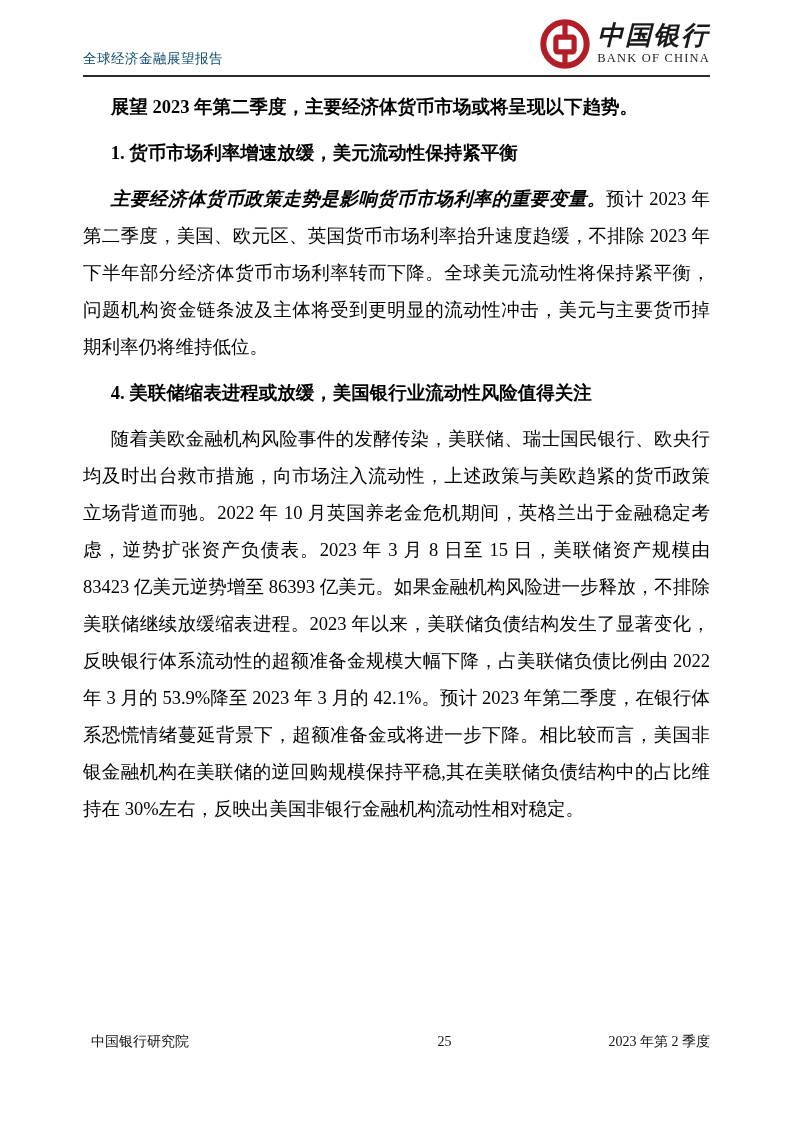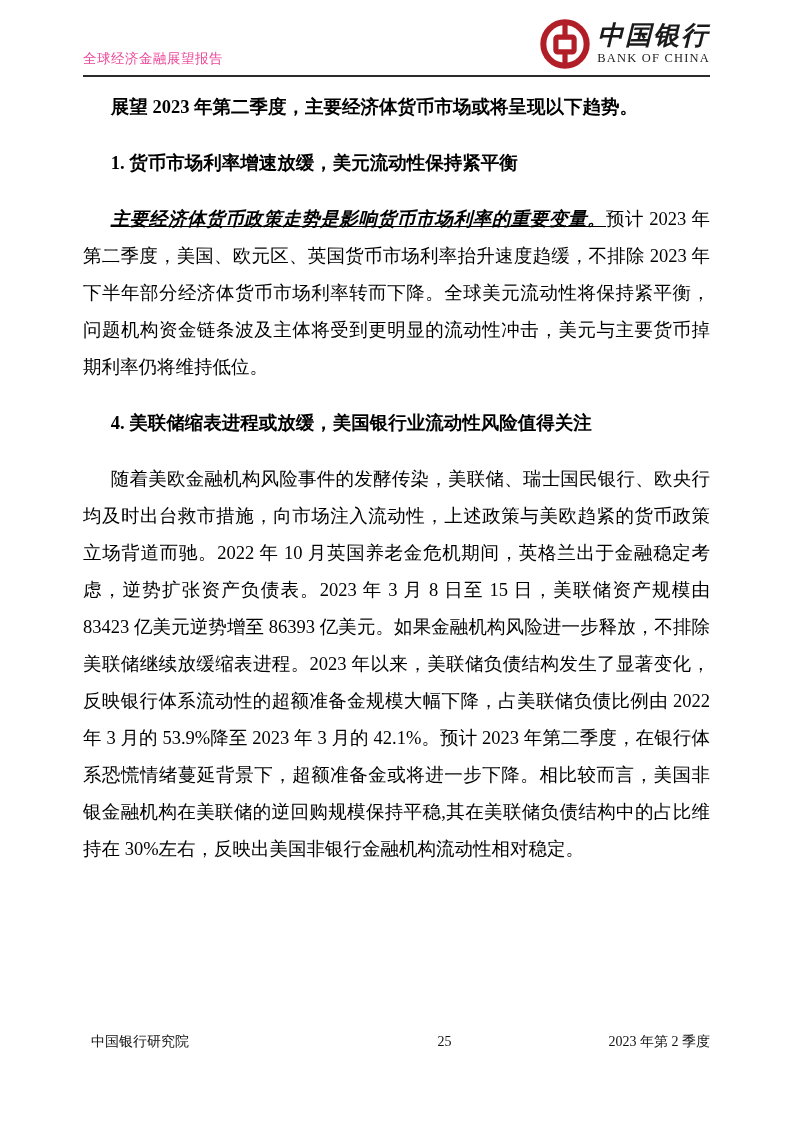--- a/index.html
+++ b/index.html
@@ -24,21 +24,21 @@
     justify-content: space-between;
     align-items: flex-end;
     padding-top: 18px;
     padding-bottom: 5px;
     border-bottom: 2px solid #2b2b2b;
   }
   .header-title {
     font-size: 13.5px;
     line-height: 18px;
     letter-spacing: 0.5px;
-    color: #ec4899;
+    color: #0c4a6e;
     padding-bottom: 2px;
   }
   .header-logo {
     display: flex;
     align-items: center;
     gap: 6px;
     justify-content: center;
   }
   .logo-emblem svg {
     display: block;
@@ -75,31 +75,30 @@
   .intro-para {
     font-weight: bold;
     text-indent: 1.5em;
     margin: 0 0 8px 0;
   }
   .section-heading {
     font-size: 18.5px;
     font-weight: bold;
     text-indent: 1.5em;
     text-align: left;
-    margin: 19px 0;
+    margin: 9px 0;
     line-height: 37px;
   }
   .body-para {
     text-indent: 1.5em;
     margin: 9px 0;
   }
   .lead-em {
     font-style: italic;
     font-weight: bold;
-    text-decoration: underline;
   }
   
   .page-footer {
     position: absolute;
     left: 83px;
     right: 83px;
     top: 1032px;
     font-size: 14px;
     line-height: 20px;
     color: #111111;

